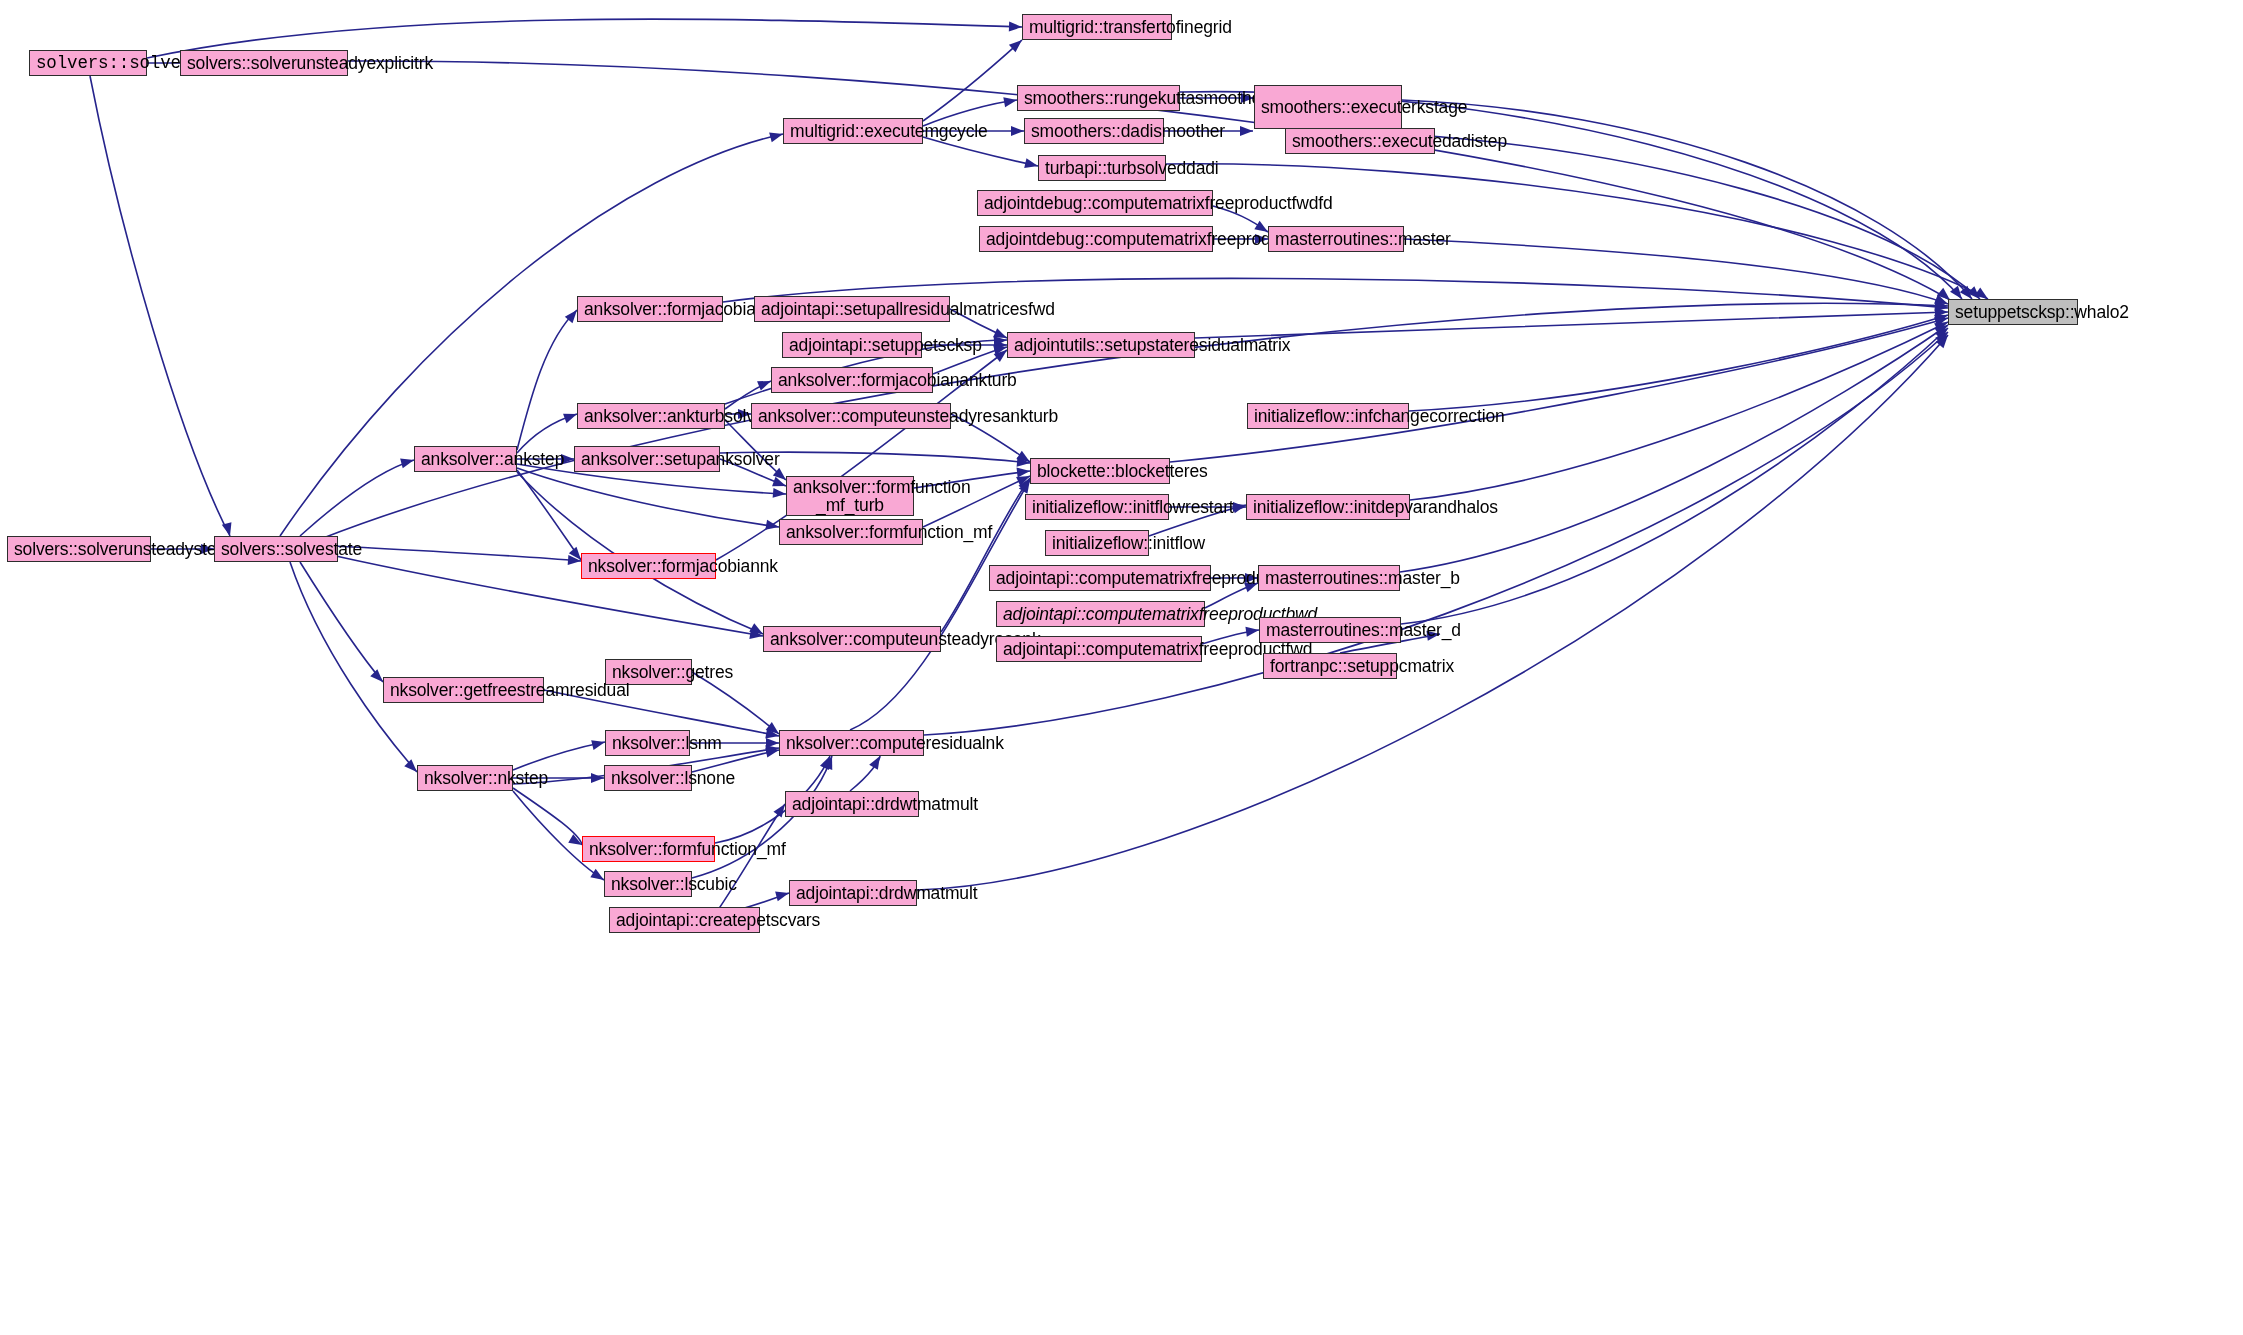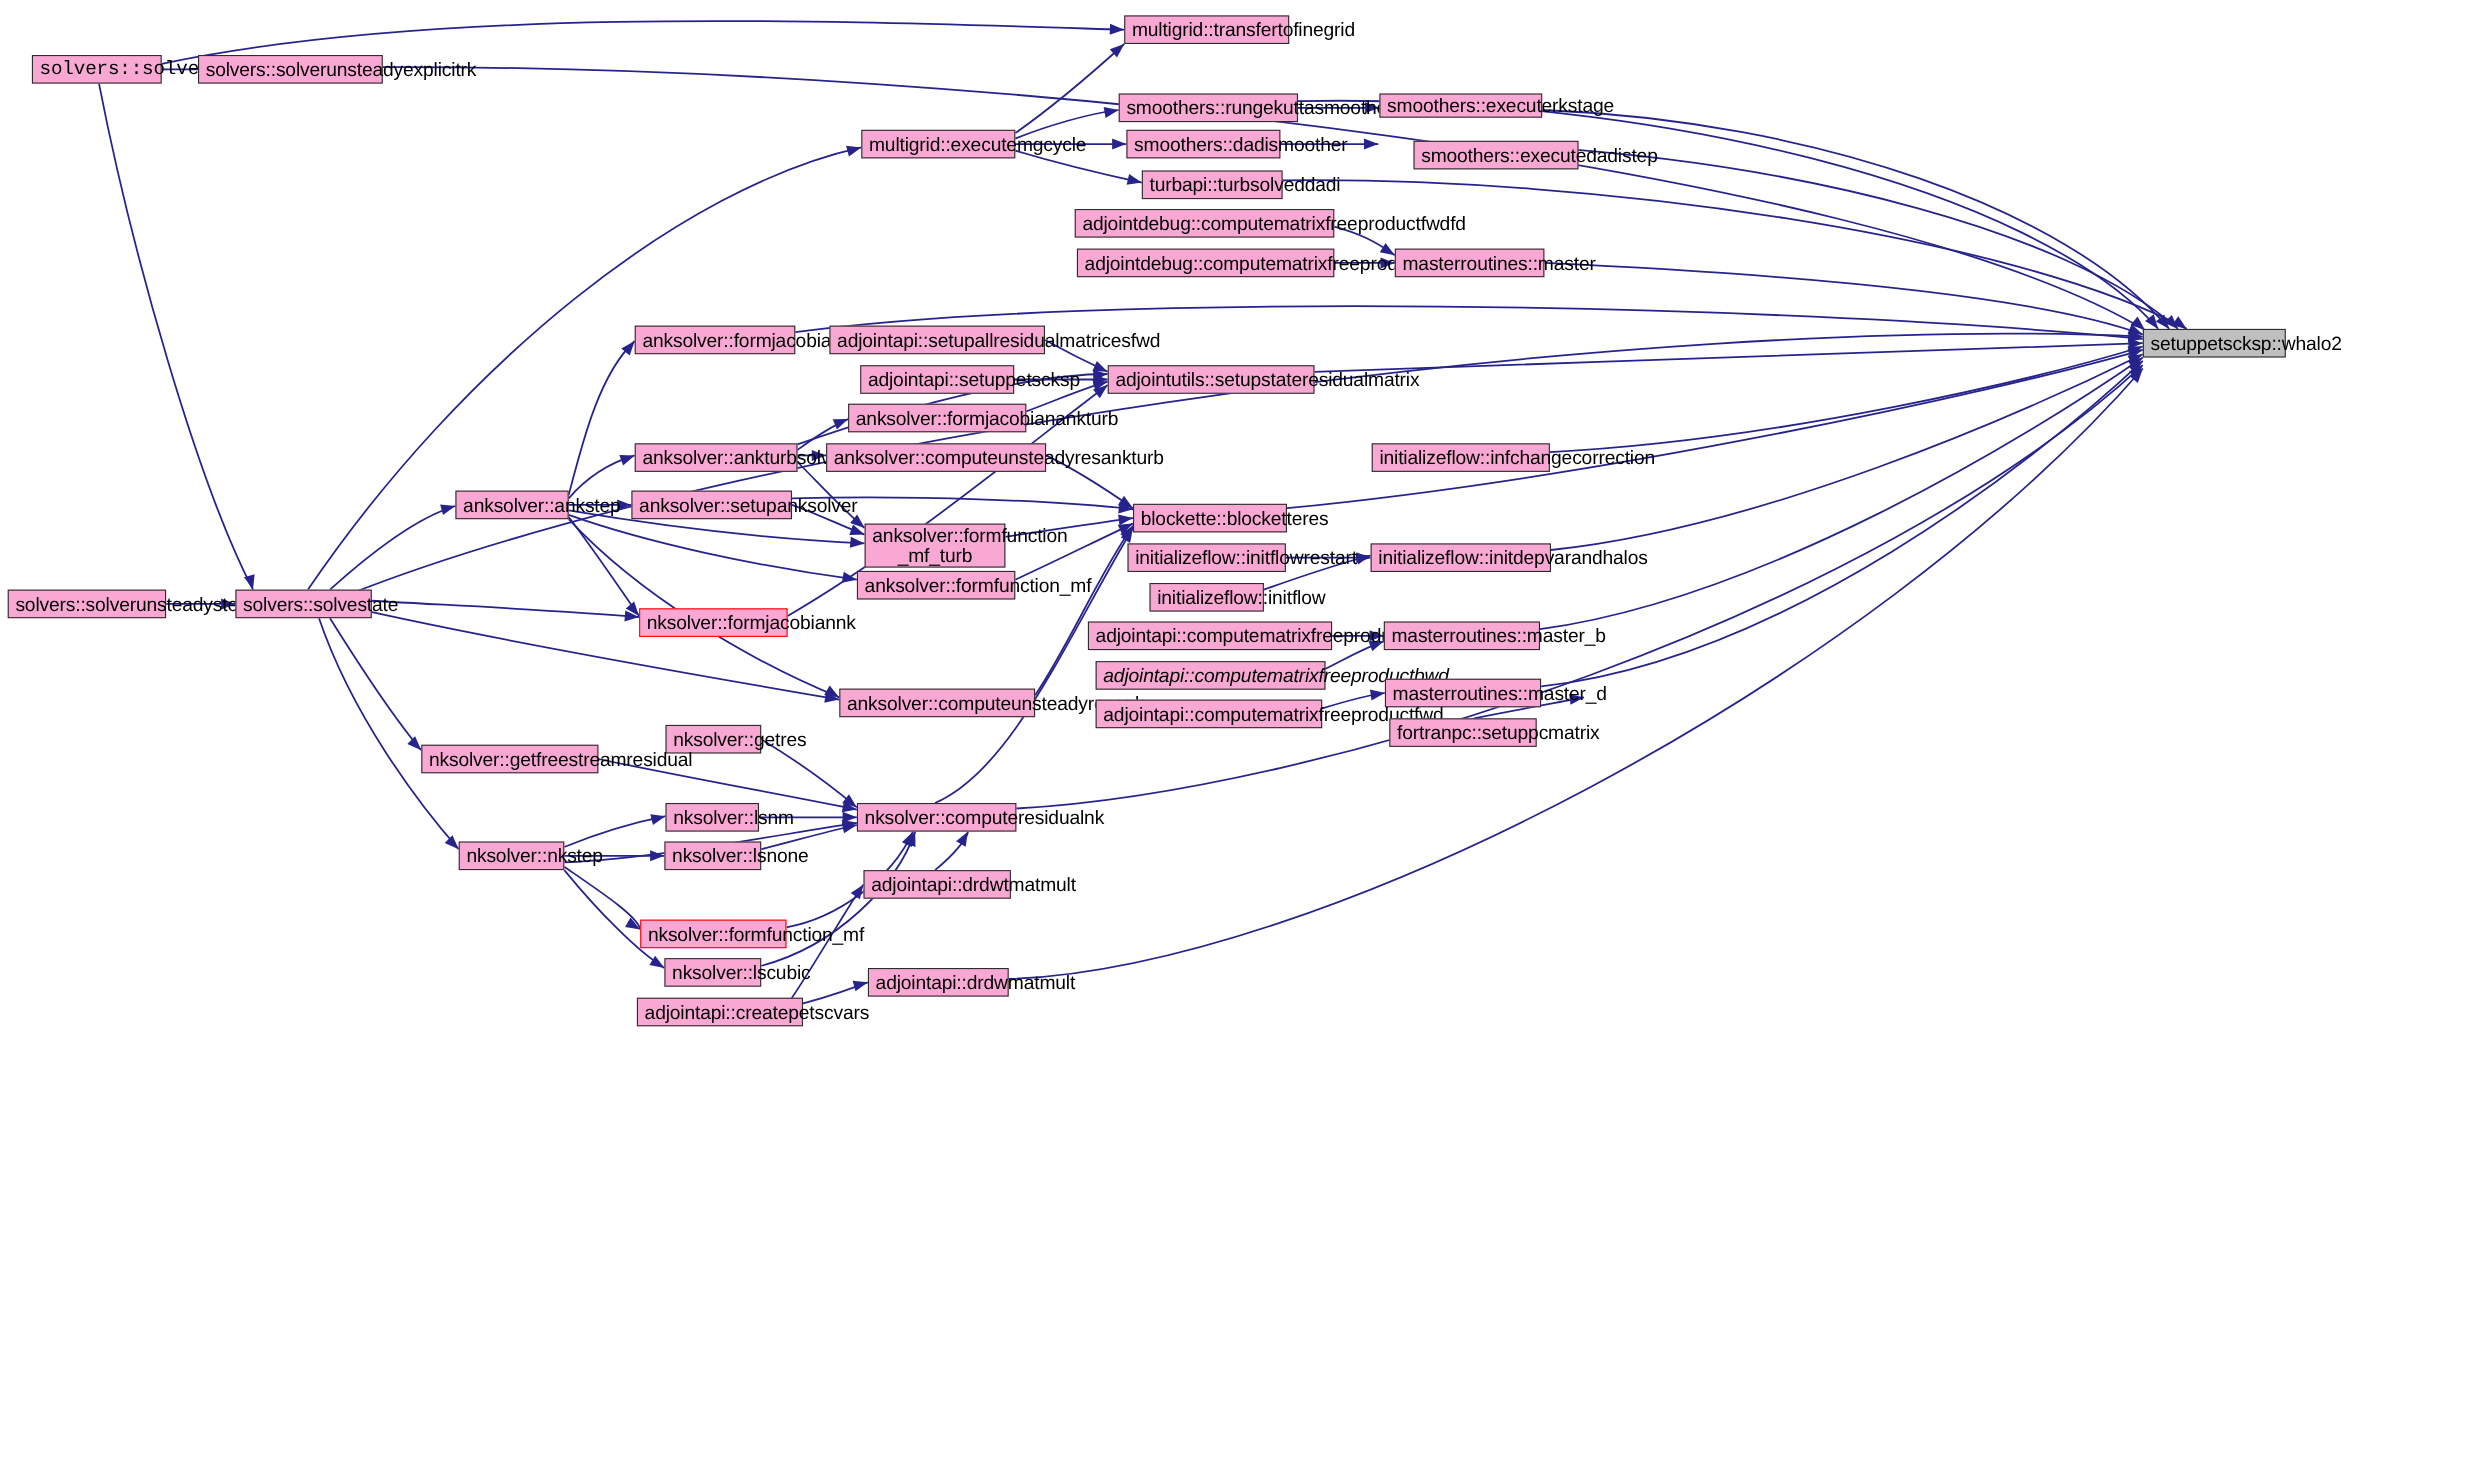--- a/index.html
+++ b/index.html
@@ -208,21 +208,21 @@
       <polygon points="0,-5 13,0 0,5" fill="#26248c" transform="translate(789,893) rotate(-15) translate(-13,0)"></polygon>
       <path d="M718,910 C745,870 770,825 785,804" fill="none" stroke="#26248c" stroke-width="1.6"></path>
       <polygon points="0,-5 13,0 0,5" fill="#26248c" transform="translate(785,804) rotate(-55) translate(-13,0)"></polygon>
     </svg>
 <div class="node" style="left: 29px; top: 50px; width: 118px; height: 26px; font-family: Liberation Mono, monospace;"><span class="nlabel">solvers::solver</span></div>
     <div class="node" style="left: 180px; top: 50px; width: 168px; height: 26px;"><span class="nlabel">solvers::solverunsteadyexplicitrk</span></div>
     <div class="node" style="left: 1022px; top: 14px; width: 150px; height: 26px;"><span class="nlabel">multigrid::transfertofinegrid</span></div>
     <div class="node" style="left: 783px; top: 118px; width: 140px; height: 26px;"><span class="nlabel">multigrid::executemgcycle</span></div>
     <div class="node" style="left: 1017px; top: 85px; width: 163px; height: 26px;"><span class="nlabel">smoothers::rungekuttasmoother</span></div>
     <div class="node" style="left: 1024px; top: 118px; width: 140px; height: 26px;"><span class="nlabel">smoothers::dadismoother</span></div>
-    <div class="node" style="left: 1254px; top: 85px; width: 148px; height: 22px;"><span class="nlabel">smoothers::executerkstage</span></div>
+    <div class="node" style="left: 1254px; top: 85px; width: 148px; height: 44px;"><span class="nlabel">smoothers::executerkstage</span></div>
     <div class="node" style="left: 1253px; top: 128px; width: 150px; height: 26px; margin-left: 32px;"><span class="nlabel">smoothers::executedadistep</span></div>
     <div class="node" style="left: 1038px; top: 155px; width: 128px; height: 26px;"><span class="nlabel">turbapi::turbsolveddadi</span></div>
     <div class="node" style="left: 977px; top: 190px; width: 236px; height: 26px;"><span class="nlabel">adjointdebug::computematrixfreeproductfwdfd</span></div>
     <div class="node" style="left: 979px; top: 226px; width: 234px; height: 26px;"><span class="nlabel">adjointdebug::computematrixfreeproductfwdcs</span></div>
     <div class="node" style="left: 1268px; top: 226px; width: 136px; height: 26px;"><span class="nlabel">masterroutines::master</span></div>
     <div class="node highlight" style="left: 1948px; top: 299px; width: 130px; height: 26px;"><span class="nlabel">setuppetscksp::whalo2</span></div>
     <div class="node" style="left: 577px; top: 296px; width: 146px; height: 26px;"><span class="nlabel">anksolver::formjacobianank</span></div>
     <div class="node" style="left: 754px; top: 296px; width: 196px; height: 26px;"><span class="nlabel">adjointapi::setupallresidualmatricesfwd</span></div>
     <div class="node" style="left: 782px; top: 332px; width: 140px; height: 26px; text-align: center;"><span class="nlabel">adjointapi::setuppetscksp</span></div>
     <div class="node" style="left: 1007px; top: 332px; width: 188px; height: 26px;"><span class="nlabel">adjointutils::setupstateresidualmatrix</span></div>
@@ -252,14 +252,14 @@
     <div class="node" style="left: 605px; top: 659px; width: 87px; height: 26px;"><span class="nlabel">nksolver::getres</span></div>
     <div class="node" style="left: 383px; top: 677px; width: 161px; height: 26px;"><span class="nlabel">nksolver::getfreestreamresidual</span></div>
     <div class="node" style="left: 779px; top: 730px; width: 145px; height: 26px;"><span class="nlabel">nksolver::computeresidualnk</span></div>
     <div class="node" style="left: 605px; top: 730px; width: 85px; height: 26px;"><span class="nlabel">nksolver::lsnm</span></div>
     <div class="node" style="left: 417px; top: 765px; width: 96px; height: 26px;"><span class="nlabel">nksolver::nkstep</span></div>
     <div class="node" style="left: 604px; top: 765px; width: 88px; height: 26px;"><span class="nlabel">nksolver::lsnone</span></div>
     <div class="node" style="left: 785px; top: 791px; width: 134px; height: 26px;"><span class="nlabel">adjointapi::drdwtmatmult</span></div>
     <div class="node redborder" style="left: 582px; top: 836px; width: 133px; height: 26px;"><span class="nlabel">nksolver::formfunction_mf</span></div>
     <div class="node" style="left: 604px; top: 871px; width: 88px; height: 26px;"><span class="nlabel">nksolver::lscubic</span></div>
     <div class="node" style="left: 789px; top: 880px; width: 128px; height: 26px;"><span class="nlabel">adjointapi::drdwmatmult</span></div>
-    <div class="node" style="left: 579px; top: 907px; width: 151px; height: 26px;"><span class="nlabel">adjointapi::createpetscvars</span></div>
+    <div class="node" style="left: 609px; top: 907px; width: 151px; height: 26px;"><span class="nlabel">adjointapi::createpetscvars</span></div>
   </div>
 
 </body></html>

